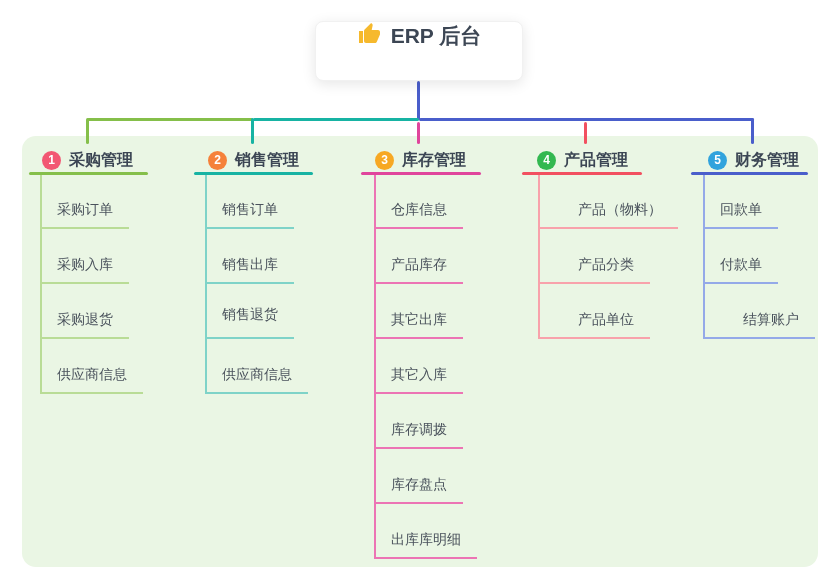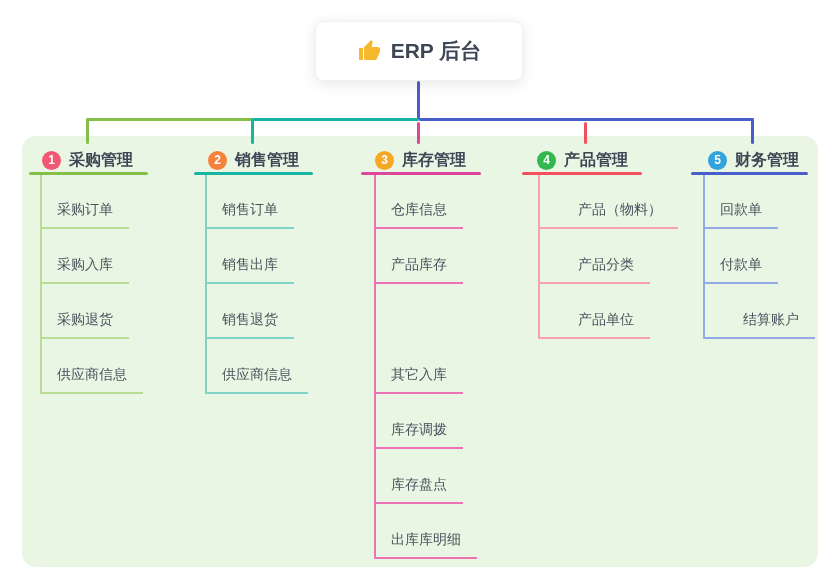--- a/index.html
+++ b/index.html
@@ -5,21 +5,21 @@
   html,body{margin:0;padding:0;background:#ffffff;}
   body{font-family:"Liberation Sans","DejaVu Sans",sans-serif;}
   .stage{position:relative;width:839px;height:588px;background:#ffffff;overflow:hidden;}
 
   .panel{position:absolute;left:22px;top:136px;width:796px;height:431px;
          background:#eaf6e4;border-radius:14px;}
 
   .root-card{position:absolute;left:315px;top:21px;width:208px;height:60px;
              background:#ffffff;border:1px solid #f1f1f1;border-radius:8px;
              box-shadow:0 3px 14px rgba(0,0,0,.10);
-             display:flex;align-items:center;justify-content:center;gap:10px;
+             display:flex;justify-content:center;gap:10px;
              font-size:21px;font-weight:600;color:#3c4654;box-sizing:border-box;}
   .root-card .emoji{width:24px;height:24px;display:inline-flex;}
 
   .line{position:absolute;border-radius:2px;}
 
   .badge{width:19px;height:19px;border-radius:50%;color:#fff;font-size:12px;
          font-weight:700;display:inline-flex;align-items:center;justify-content:center;
          flex:0 0 19px;}
   .btitle{position:absolute;top:149px;height:22px;display:flex;align-items:center;gap:8px;
           font-size:16px;font-weight:600;color:#3c4654;white-space:nowrap;}
@@ -94,38 +94,41 @@
     <span>销售管理</span>
   </div>
   <div class="ul k2" style="left:194px;width:119px;"></div>
   <div class="col k2l" style="left:205px;height:219px;"></div>
   <div class="child c2" style="left:205px;top:191px;text-align:center;">
       <span>销售订单</span>
     </div>
   <div class="child c2" style="left:205px;top:246px;">
       <span>销售出库</span>
     </div>
-  <div class="child c2" style="left:205px;top:301px;">
+  <div class="child c2" style="left:205px;top:301px;align-items:center;">
       <span>销售退货</span>
     </div>
   <div class="child c2" style="left:205px;top:356px;">
       <span>供应商信息</span>
     </div>
 
   <div class="btitle" style="left:375px;">
     <span class="badge bd3">3</span>
     <span>库存管理</span>
   </div>
   <div class="ul k3" style="left:361px;width:120px;"></div>
   <div class="col k3l" style="left:374px;height:384px;"></div>
   <div class="child c3" style="left:374px;top:191px;">
       <span>仓库信息</span>
     </div>
   <div class="child c3" style="left:374px;top:246px;">
       <span>产品库存</span>
+    </div>
+  <div class="child c3" style="left:374px;top:301px;">
+      <span>其它出库</span>
     </div>
   <div class="child c3" style="left:374px;top:356px;">
       <span>其它入库</span>
     </div>
   <div class="child c3" style="left:374px;top:411px;">
       <span>库存调拨</span>
     </div>
   <div class="child c3" style="left:374px;top:466px;">
       <span>库存盘点</span>
     </div>

